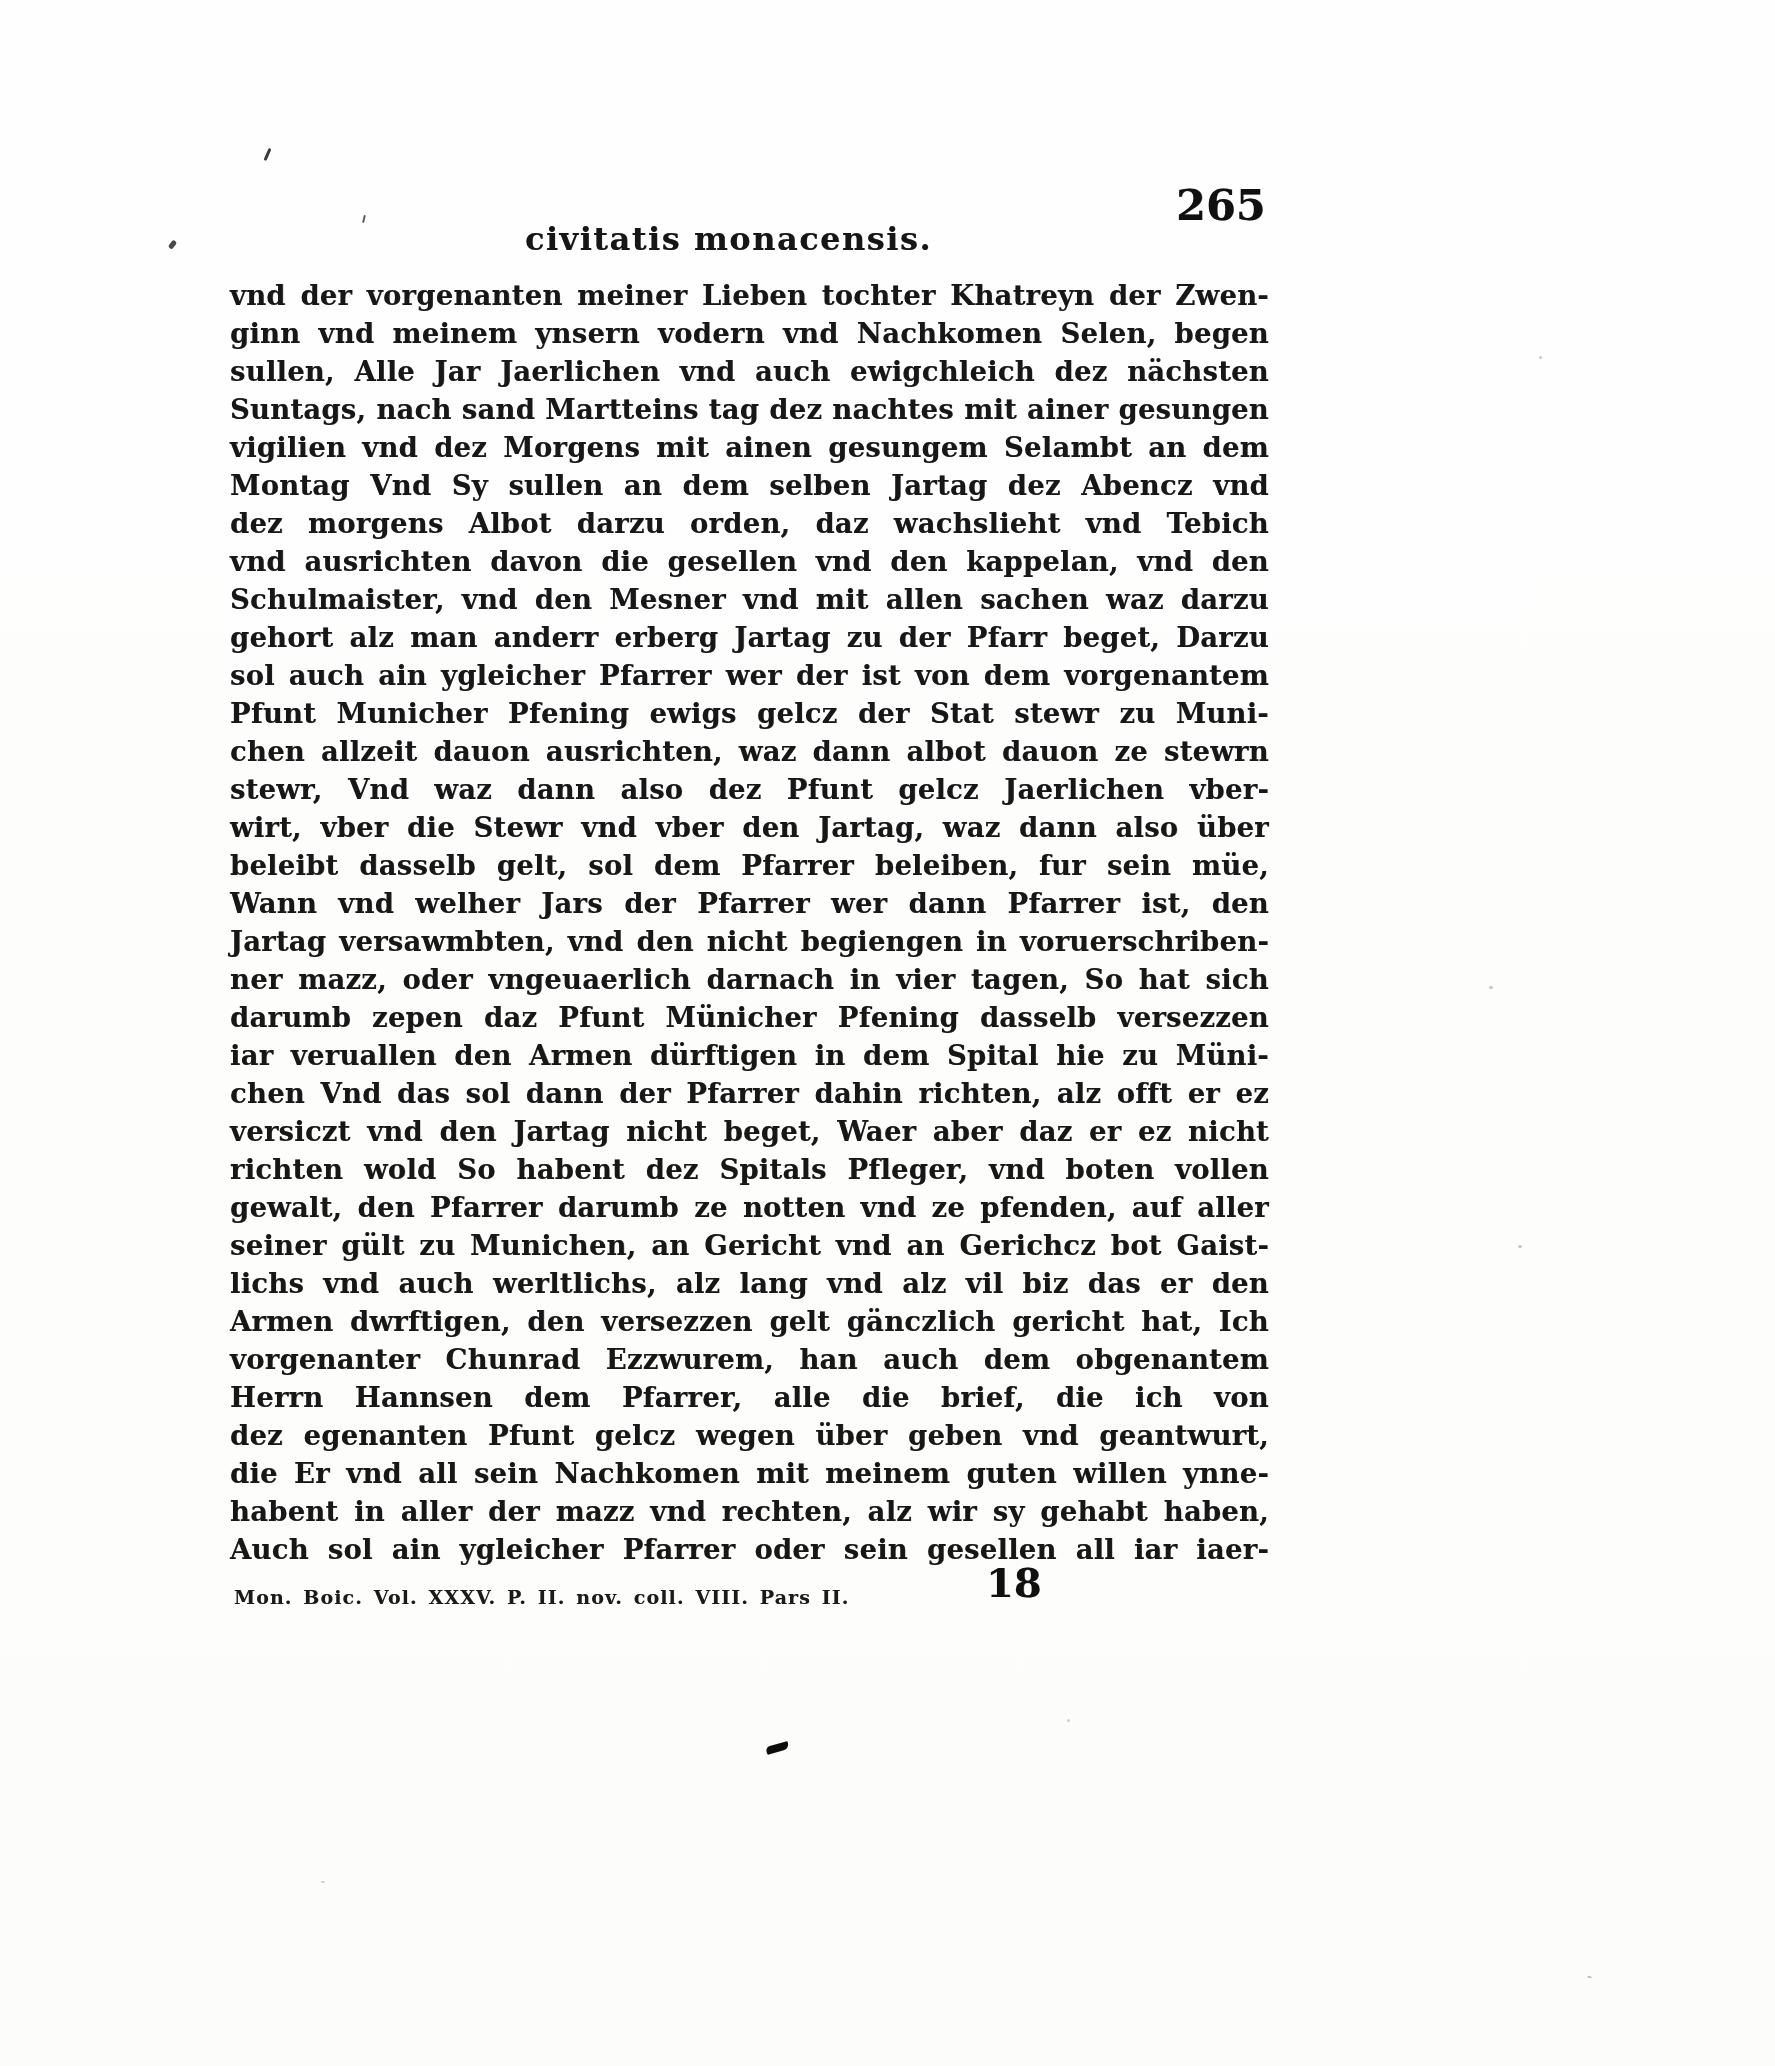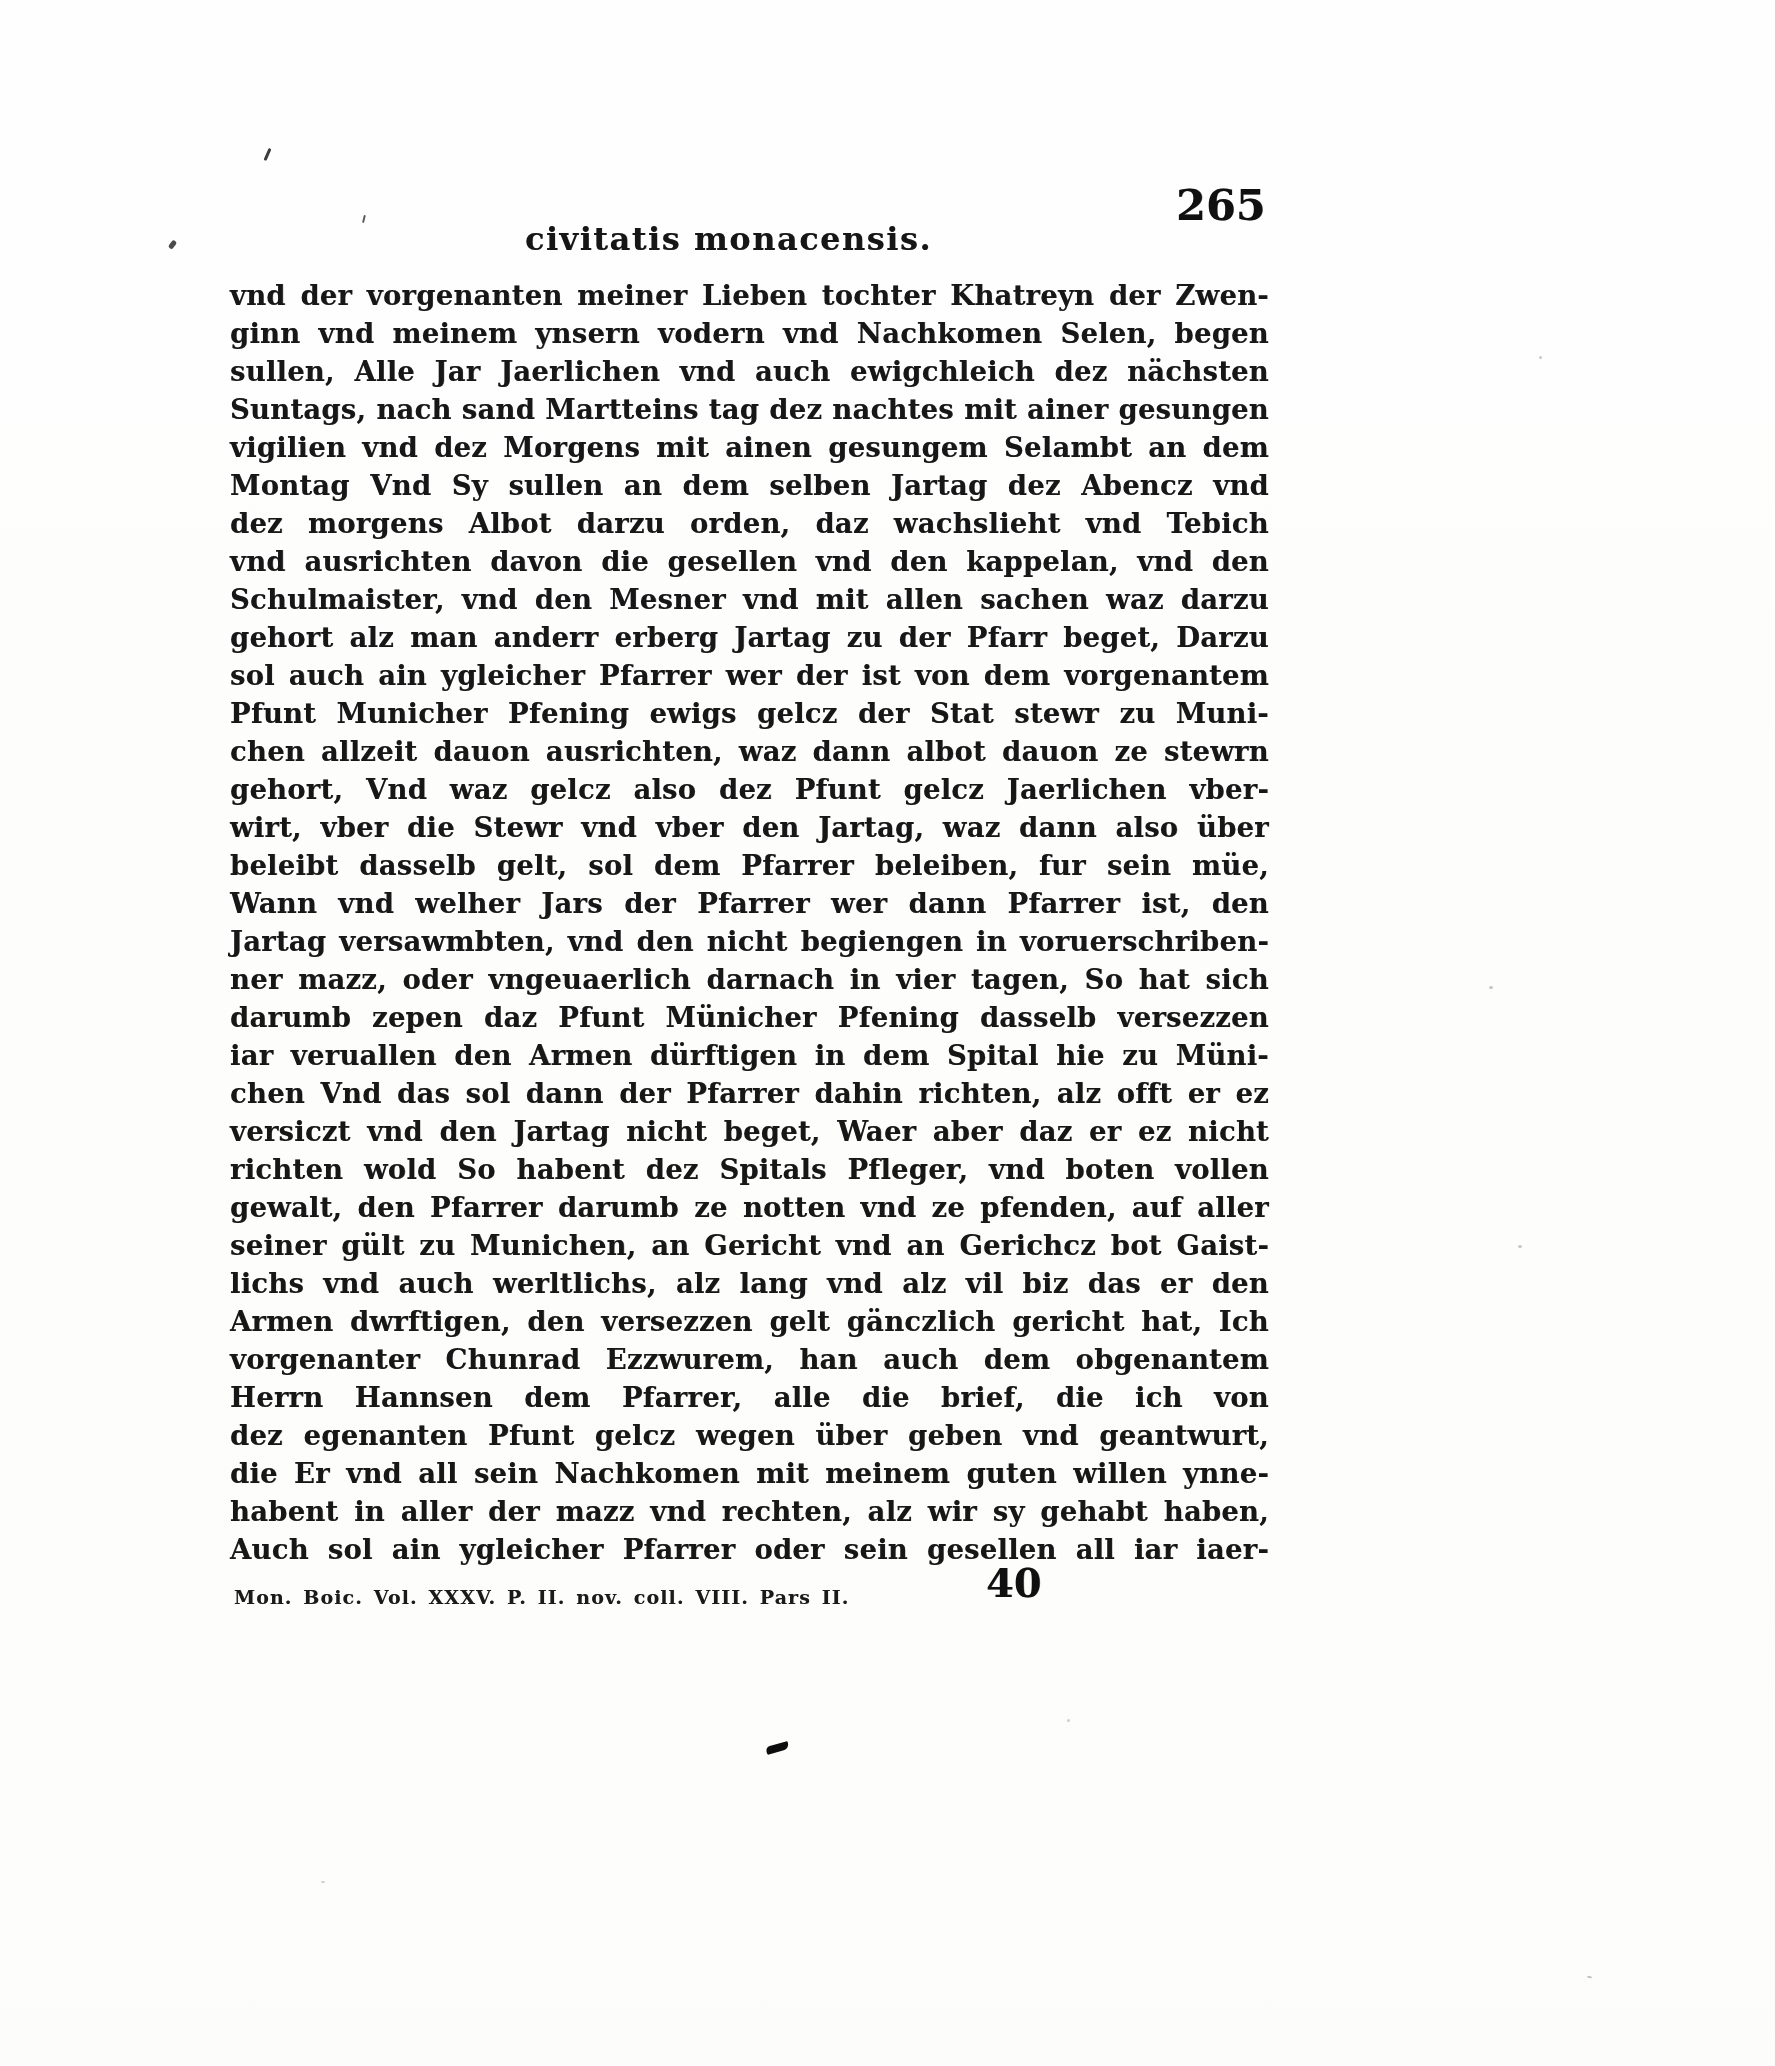--- a/index.html
+++ b/index.html
@@ -105,21 +105,21 @@
       <div class="line">Suntags, nach sand Martteins tag dez nachtes mit ainer gesungen</div>
       <div class="line">vigilien vnd dez Morgens mit ainen gesungem Selambt an dem</div>
       <div class="line">Montag Vnd Sy sullen an dem selben Jartag dez Abencz vnd</div>
       <div class="line">dez morgens Albot darzu orden, daz wachslieht vnd Tebich</div>
       <div class="line">vnd ausrichten davon die gesellen vnd den kappelan, vnd den</div>
       <div class="line">Schulmaister, vnd den Mesner vnd mit allen sachen waz darzu</div>
       <div class="line">gehort alz man anderr erberg Jartag zu der Pfarr beget, Darzu</div>
       <div class="line">sol auch ain ygleicher Pfarrer wer der ist von dem vorgenantem</div>
       <div class="line">Pfunt Municher Pfening ewigs gelcz der Stat stewr zu Muni-</div>
       <div class="line">chen allzeit dauon ausrichten, waz dann albot dauon ze stewrn</div>
-      <div class="line">gehort, Vnd waz gelcz also dez Pfunt gelcz Jaerlichen vber-</div>
+      <div class="line">stewr, Vnd waz dann also dez Pfunt gelcz Jaerlichen vber-</div>
       <div class="line">wirt, vber die Stewr vnd vber den Jartag, waz dann also über</div>
       <div class="line">beleibt dasselb gelt, sol dem Pfarrer beleiben, fur sein müe,</div>
       <div class="line">Wann vnd welher Jars der Pfarrer wer dann Pfarrer ist, den</div>
       <div class="line">Jartag versawmbten, vnd den nicht begiengen in voruerschriben-</div>
       <div class="line">ner mazz, oder vngeuaerlich darnach in vier tagen, So hat sich</div>
       <div class="line">darumb zepen daz Pfunt Münicher Pfening dasselb versezzen</div>
       <div class="line">iar veruallen den Armen dürftigen in dem Spital hie zu Müni-</div>
       <div class="line">chen Vnd das sol dann der Pfarrer dahin richten, alz offt er ez</div>
       <div class="line">versiczt vnd den Jartag nicht beget, Waer aber daz er ez nicht</div>
       <div class="line">richten wold So habent dez Spitals Pfleger, vnd boten vollen</div>
@@ -130,21 +130,21 @@
       <div class="line">vorgenanter Chunrad Ezzwurem, han auch dem obgenantem</div>
       <div class="line">Herrn Hannsen dem Pfarrer, alle die brief, die ich von</div>
       <div class="line">dez egenanten Pfunt gelcz wegen über geben vnd geantwurt,</div>
       <div class="line">die Er vnd all sein Nachkomen mit meinem guten willen ynne-</div>
       <div class="line">habent in aller der mazz vnd rechten, alz wir sy gehabt haben,</div>
       <div class="line">Auch sol ain ygleicher Pfarrer oder sein gesellen all iar iaer-</div>
     </div>
 
   <span class="citation">Mon. Boic. Vol. XXXV. P. II. nov. coll. VIII. Pars II.</span>
 
-  <span class="sheet-number">40</span>
+  <span class="sheet-number">18</span>
 
   <div class="speck" style="left:266px; top:148px; width:3.1px; height:13px; background:#3c3c3c; border-radius:1.5px; transform:rotate(24deg);"></div>
   <div class="speck" style="left:363px; top:215px; width:2.3px; height:7.6px; background:#5a5a5a; border-radius:1.5px; transform:rotate(14deg);"></div>
   <div class="speck" style="left:170px; top:240px; width:4.6px; height:9.2px; background:#4a4a4a; border-radius:2.3px; transform:rotate(38deg);"></div>
   <div class="speck" style="left:1539px; top:356px; width:3.1px; height:3.1px; background:#c9c9c9;"></div>
   <div class="speck" style="left:1489px; top:986px; width:3.8px; height:3.1px; background:#c5c5c5;"></div>
   <div class="speck" style="left:1518px; top:1245px; width:3.8px; height:3.1px; background:#c8c8c8;"></div>
   <div class="speck" style="left:1067px; top:1719px; width:3.1px; height:3.1px; background:#cfcfcf;"></div>
   <div class="speck" style="left:321px; top:1881px; width:3.8px; height:2.3px; background:#d0d0d0;"></div>
   <div class="speck" style="left:1587px; top:1976px; width:4.6px; height:2.3px; background:#c0c0c0; transform:rotate(10deg);"></div>

